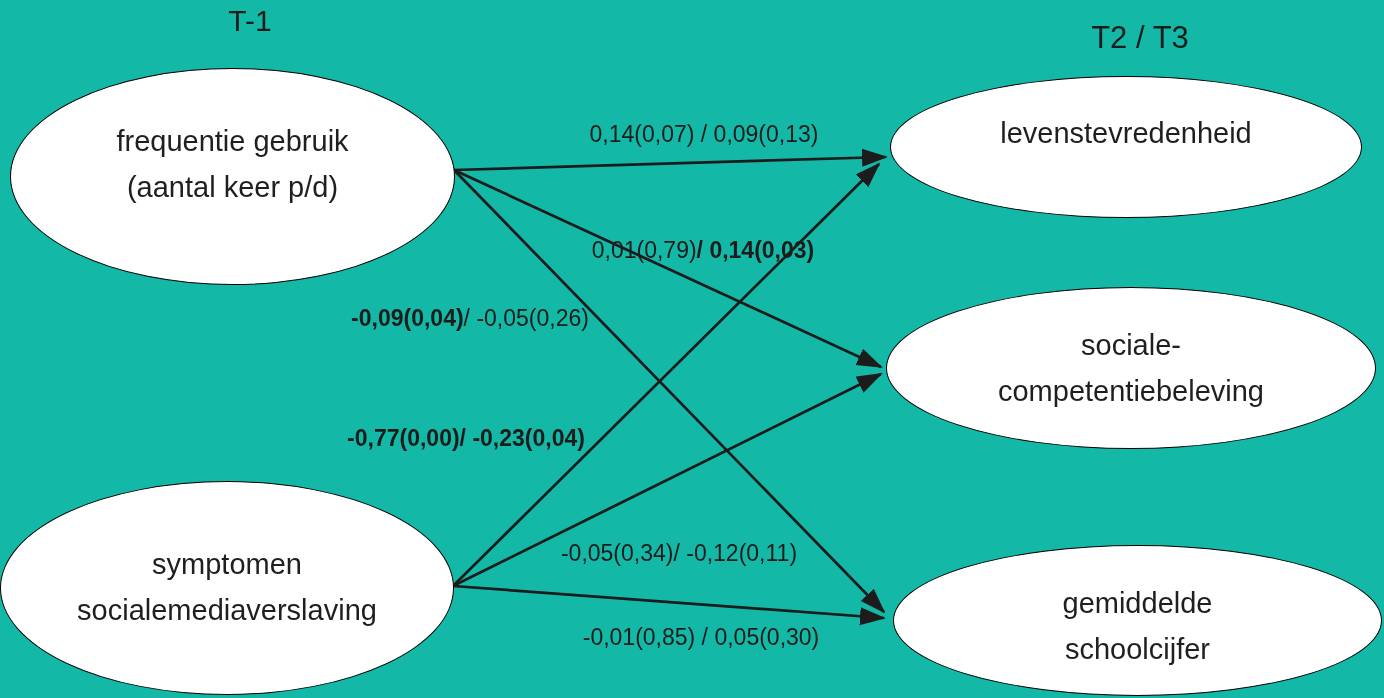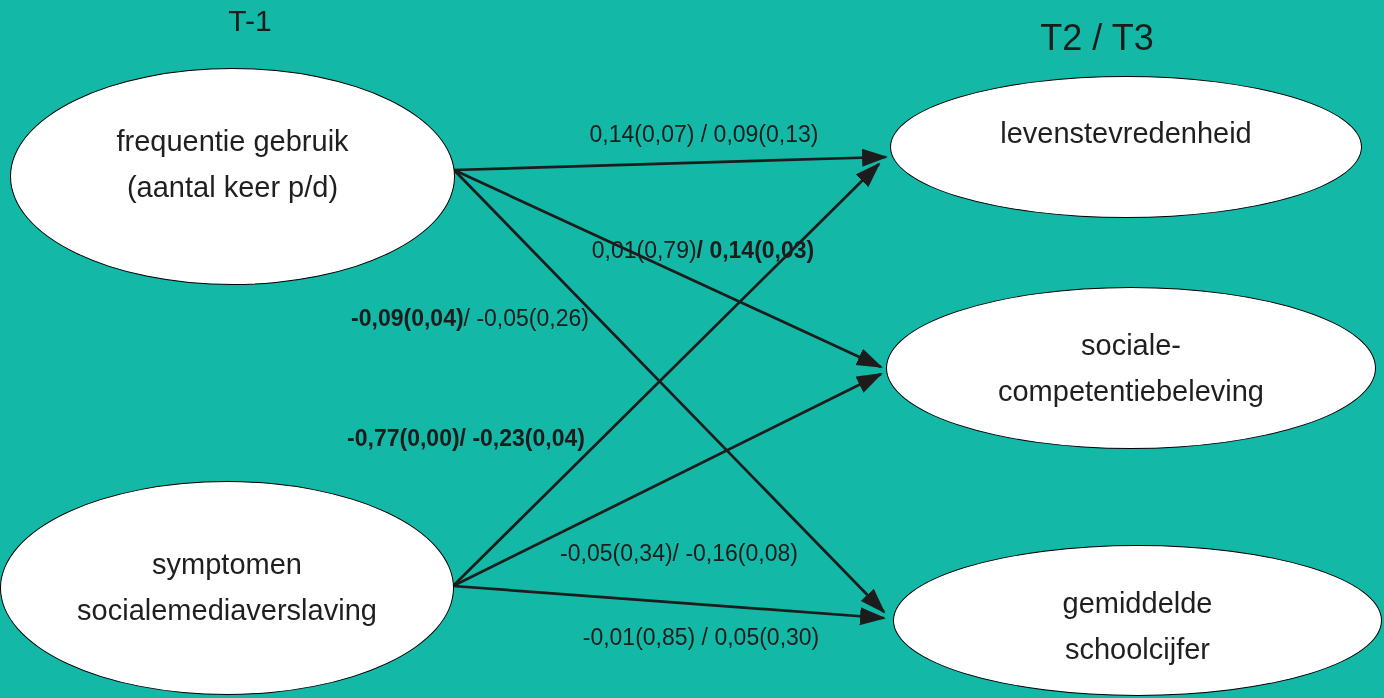--- a/index.html
+++ b/index.html
@@ -84,21 +84,21 @@
     </defs>
     <line x1="454" y1="170" x2="886" y2="157" marker-end="url(#arw)"></line>
     <line x1="454" y1="170" x2="881" y2="367" marker-end="url(#arw)"></line>
     <line x1="454" y1="170" x2="884" y2="612" marker-end="url(#arw)"></line>
     <line x1="453" y1="586" x2="879" y2="164" marker-end="url(#arw)"></line>
     <line x1="453" y1="586" x2="881" y2="374" marker-end="url(#arw)"></line>
     <line x1="453" y1="586" x2="884" y2="618" marker-end="url(#arw)"></line>
   </svg>
 
   <div class="col-title" style="left:250px; top:21px">T-1</div>
-  <div class="col-title" style="left:1097px; top:38px; font-size:36px">T2 / T3</div>
+  <div class="col-title" style="left:1140px; top:38px; font-size:31px">T2 / T3</div>
 
   <div class="node node-freq">
     <div class="txt">
       <div class="nline">frequentie gebruik</div>
       <div class="nline">(aantal keer p/d)</div>
     </div>
   </div>
 
   <div class="node node-sympt">
     <div class="txt">
@@ -128,17 +128,17 @@
   </div>
 
   <div class="edge-label el-0"><span>0,14(0,07) / </span><span>0,09(0,13)</span></div>
 
   <div class="edge-label el-1"><span>0,01(0,79)</span><span class="b">/ 0,14(0,03)</span></div>
 
   <div class="edge-label el-2"><span class="b">-0,09(0,04)</span><span>/ -0,05(0,26)</span></div>
 
   <div class="edge-label el-3"><span class="b">-0,77(0,00)/ </span><span class="b">-0,23(0,04)</span></div>
 
-  <div class="edge-label el-4"><span>-0,05(0,34)/ </span><span>-0,16(0,08)</span></div>
+  <div class="edge-label el-4"><span>-0,05(0,34)/ </span><span>-0,12(0,11)</span></div>
 
   <div class="edge-label el-5"><span>-0,01(0,85) / </span><span>0,05(0,30)</span></div>
 
 </div>
 
 </body></html>

